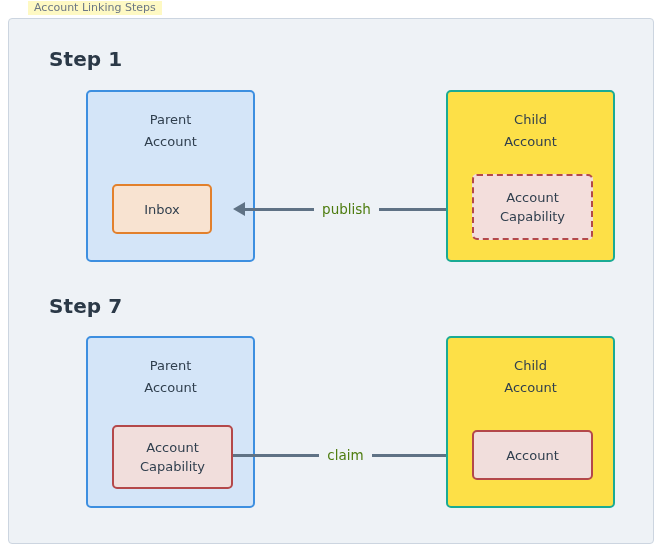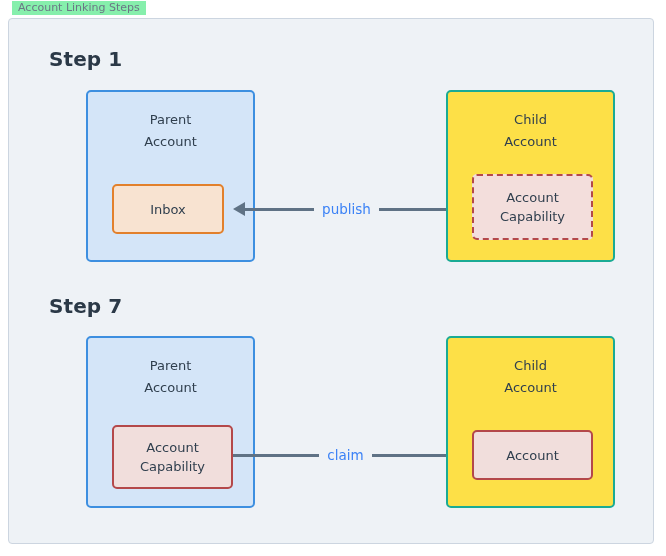--- a/index.html
+++ b/index.html
@@ -28,24 +28,24 @@
     top: 18px;
     width: 646px;
     height: 526px;
     box-sizing: border-box;
     background: #eef2f6;
     border: 1px solid #ccd5e0;
     border-radius: 4px;
   }
   .frame-legend {
     position: absolute;
-    left: 12px;
+    left: 28px;
     top: 1px;
     padding: 0 6px;
-    background: #86efac;
+    background: #fef9c3;
     color: #6b7785;
     font-size: 11px;
     line-height: 14px;
     font-family: "DejaVu Sans", sans-serif;
     white-space: nowrap;
     z-index: 5;
   }
 
   
   .step-title {
@@ -124,21 +124,21 @@
     display: flex;
     align-items: center;
   }
   .arrow-seg {
     height: 3px;
     background: #5f7285;
     flex: 1 1 auto;
   }
   .arrow-label {
     font-size: 13.5px;
-    color: #3b82f6;
+    color: #4d7c0f;
     padding: 0 8px;
     white-space: nowrap;
     flex: 0 0 auto;
   }
   .arrow-head {
     width: 0;
     height: 0;
     flex: 0 0 auto;
     border-top: 7px solid transparent;
     border-bottom: 7px solid transparent;
@@ -156,21 +156,21 @@
 <div id="stage">
 
   <div class="frame"></div>
   <div class="frame-legend">Account Linking Steps</div>
 
   <div class="step-title" id="step1-title">Step 1</div>
 
   <div class="account-box parent" style="left:86px; top:90px; width:169px; height:172px;">
     <div class="account-title" style="top:17px;">Parent
 Account</div>
-    <div class="inner-box inbox" style="left:24px; top:92px; width:112px; height:50px;">Inbox</div>
+    <div class="inner-box inbox" style="left:24px; top:92px; width:100px; height:50px;">Inbox</div>
   </div>
 
   <div class="arrow-row" style="left:233px; top:194px; width:215px;">
     <div class="arrow-head left"></div>
     <div class="arrow-seg"></div>
     <div class="arrow-label">publish</div>
     <div class="arrow-seg"></div>
   </div>
 
   <div class="account-box child" style="left:446px; top:90px; width:169px; height:172px;">

